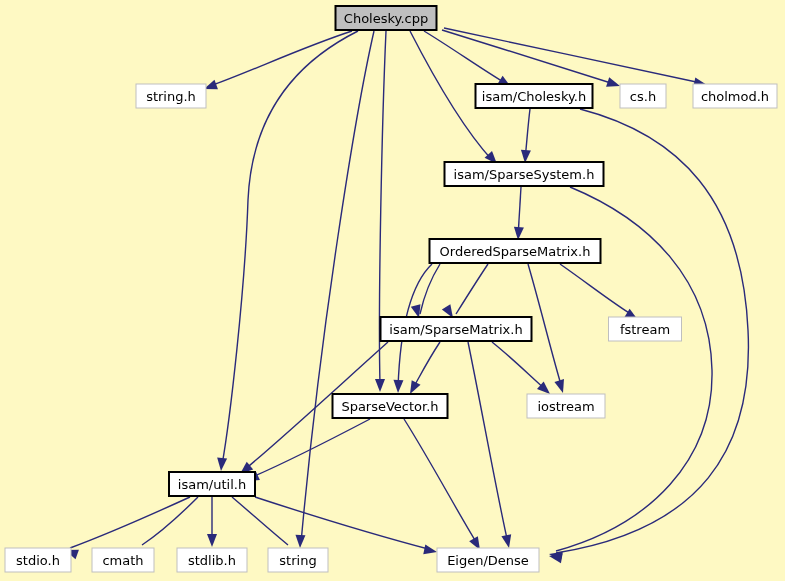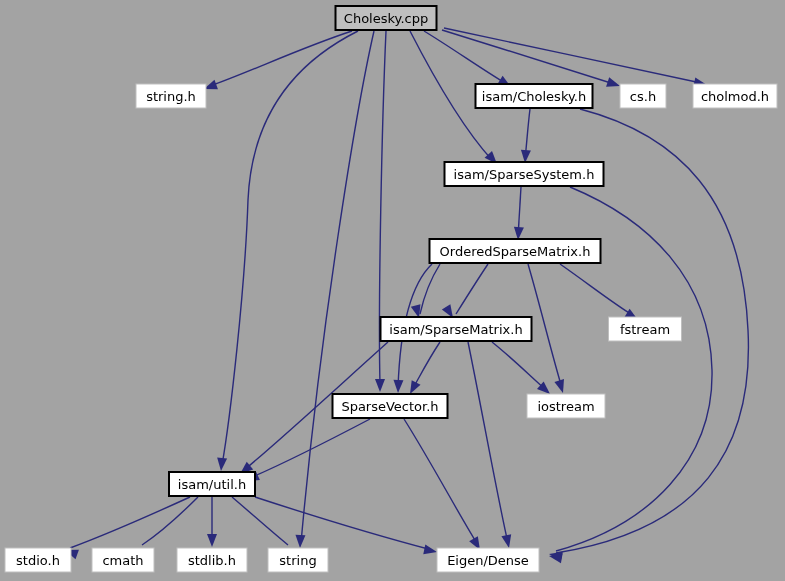--- a/index.html
+++ b/index.html
@@ -10,21 +10,21 @@
   body {
     width: 785px;
     height: 581px;
     font-family: "DejaVu Sans", sans-serif;
     overflow: hidden;
   }
   #graph-root {
     position: relative;
     width: 785px;
     height: 581px;
-    background: #a3a3a3;
+    background: #fef9c3;
   }
   svg#graph-svg {
     position: absolute;
     top: 0;
     left: 0;
     width: 785px;
     height: 581px;
     display: block;
   }
   .node-rect {

